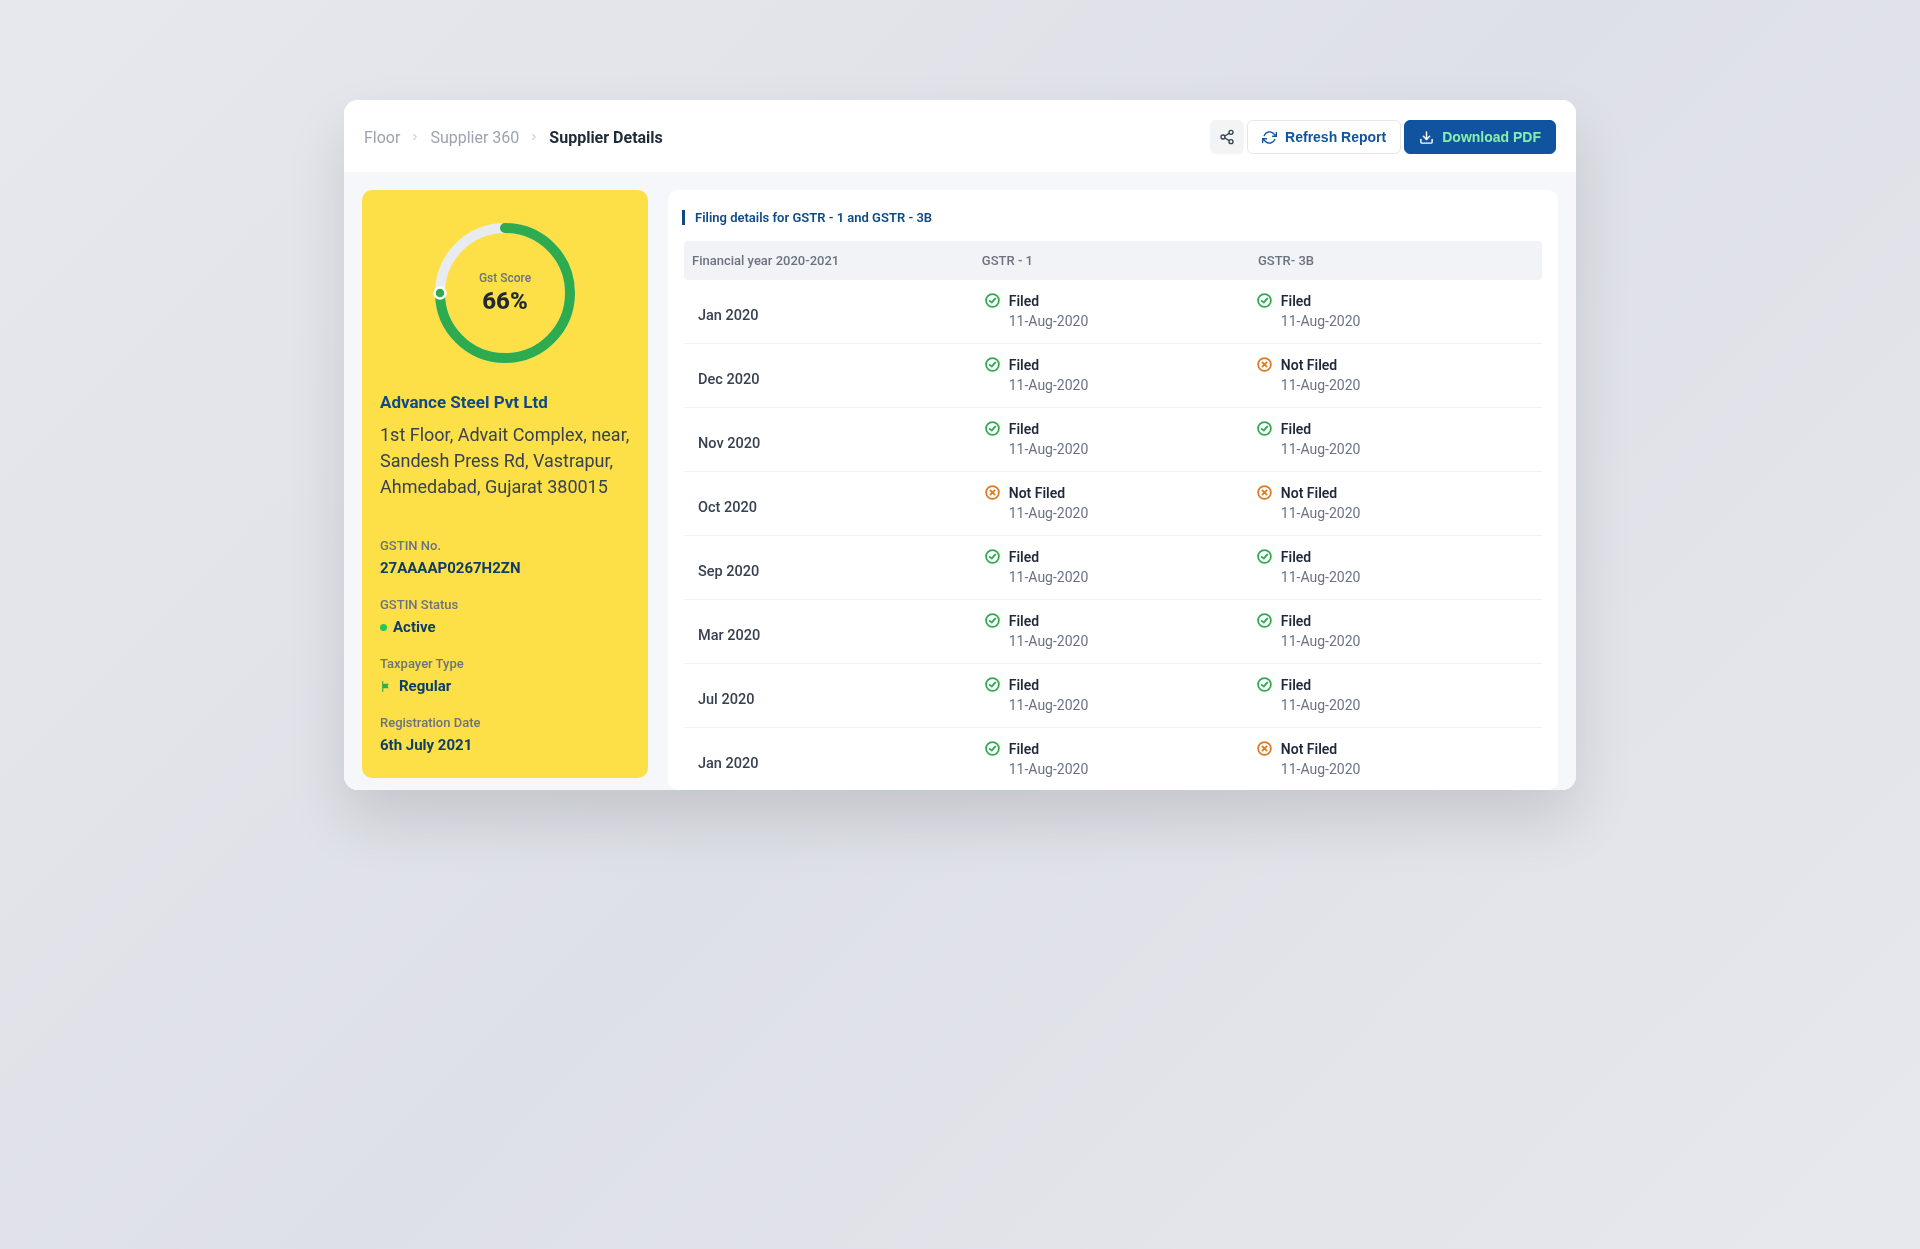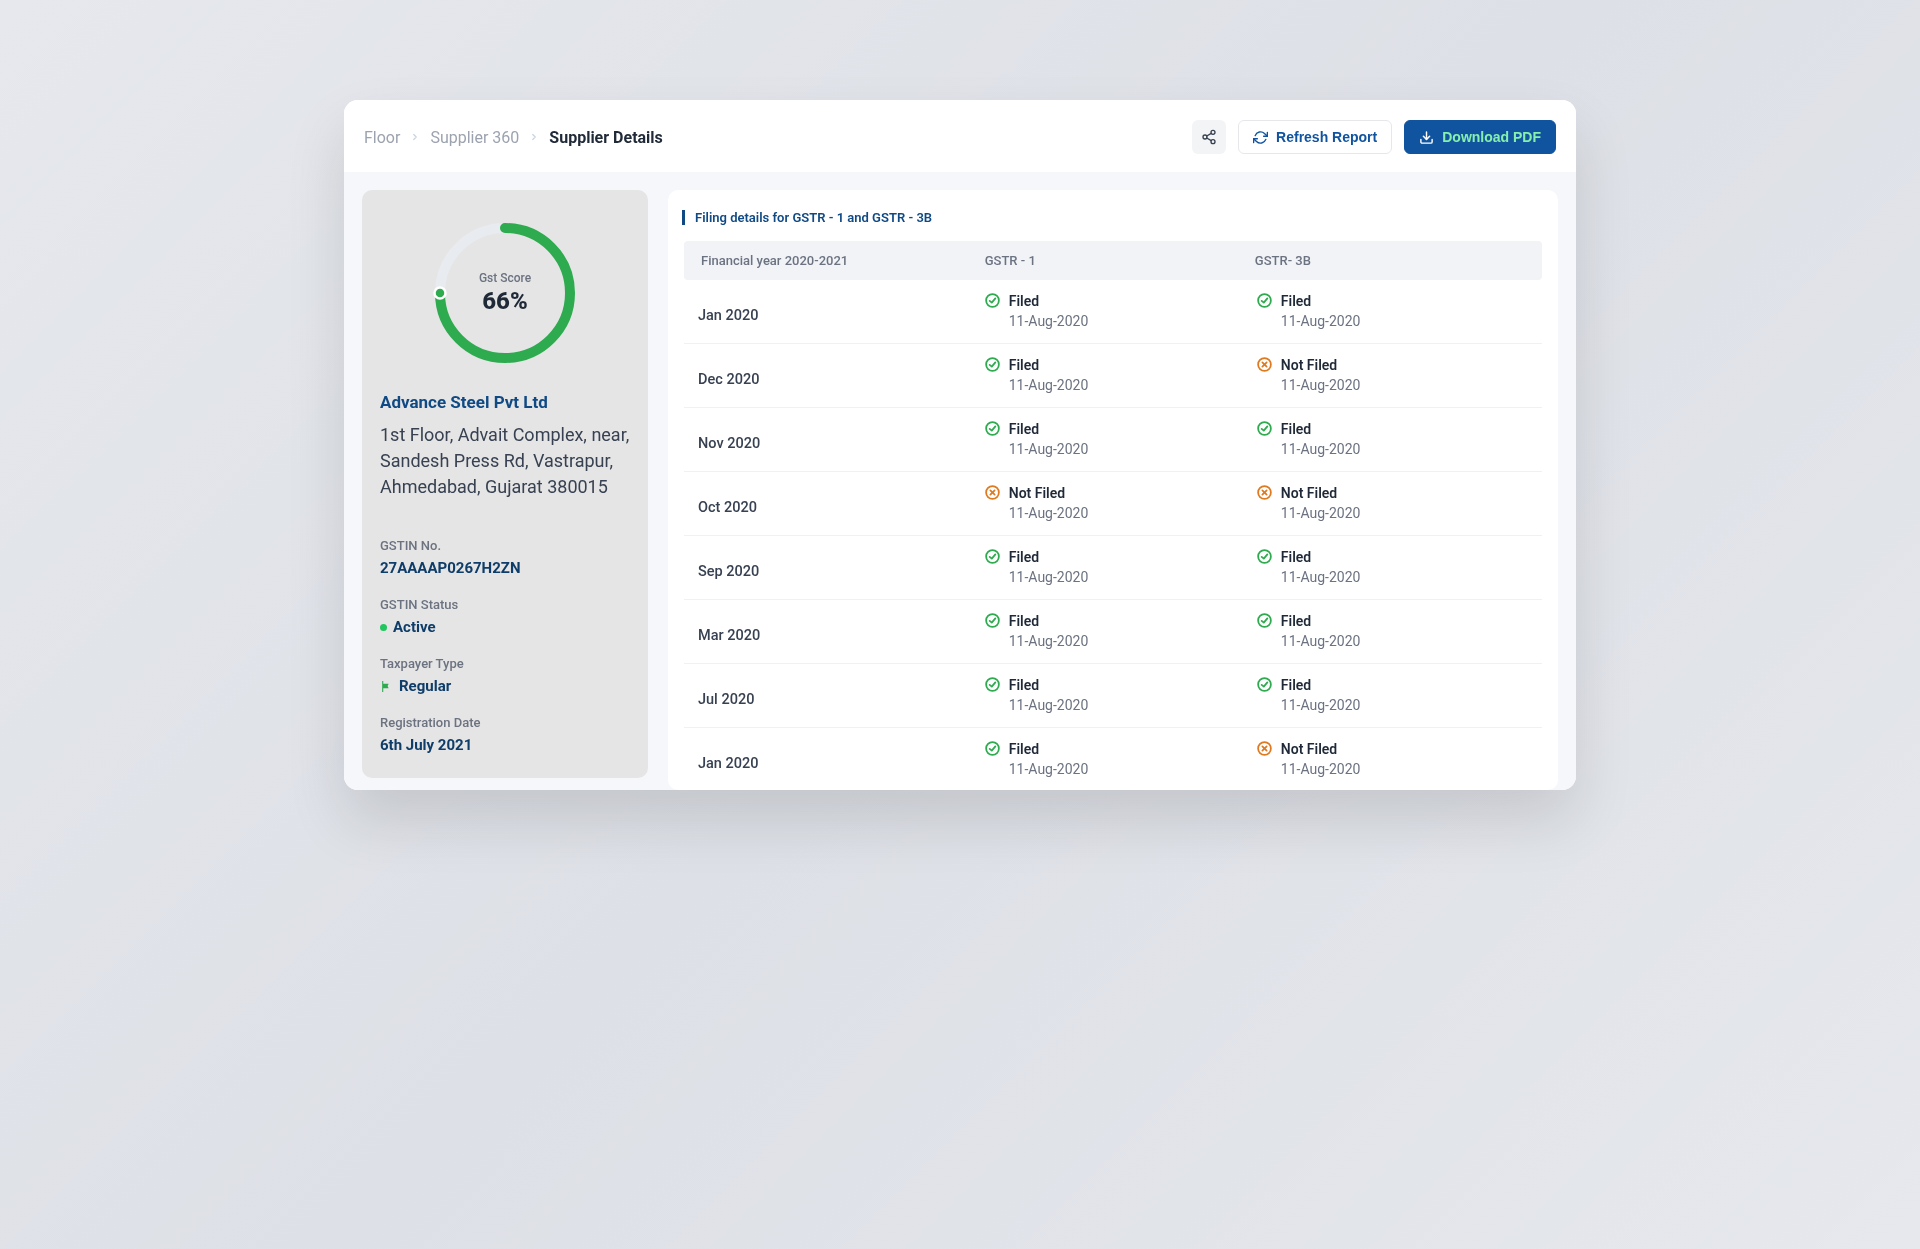--- a/index.html
+++ b/index.html
@@ -40,21 +40,21 @@
     color: #cbd5e1;
     display: inline-flex;
   }
   .breadcrumb .current {
     color: #1f2937;
     font-weight: 700;
   }
   .header-actions {
     display: flex;
     align-items: flex-start;
-    gap: 12px;
+    gap: 3px;
   }
   .icon-btn {
     width: 34px;
     height: 34px;
     border-radius: 6px;
     background: #f3f4f6;
     border: none;
     display: inline-flex;
     align-items: center;
     justify-content: center;
@@ -83,21 +83,21 @@
   }
   .content {
     background: #f5f7fb;
     padding: 18px 18px 0 18px;
     display: flex;
     gap: 20px;
     align-items: flex-start;
   }
   .side-card {
     width: 286px;
-    background: #e5e5e5;
+    background: #fde047;
     border-radius: 10px;
     padding: 20px 18px 24px 18px;
   }
   .gauge-wrap {
     display: flex;
     justify-content: center;
     padding: 8px 0 24px 0;
   }
   .gauge {
     position: relative;
@@ -174,21 +174,21 @@
     margin-left: -2px;
   }
   .table {
     width: 100%;
   }
   .thead {
     display: grid;
     grid-template-columns: 1.05fr 1fr 1fr;
     background: #f1f3f7;
     border-radius: 4px;
-    padding: 12px 17px;
+    padding: 12px 8px;
     color: #6b7280;
     font-size: 13px;
     font-weight: 500;
   }
   .trow {
     display: grid;
     grid-template-columns: 1.05fr 1fr 1fr;
     padding: 12px 14px 14px 14px;
     border-bottom: 1px solid #eef1f5;
     align-items: center;

